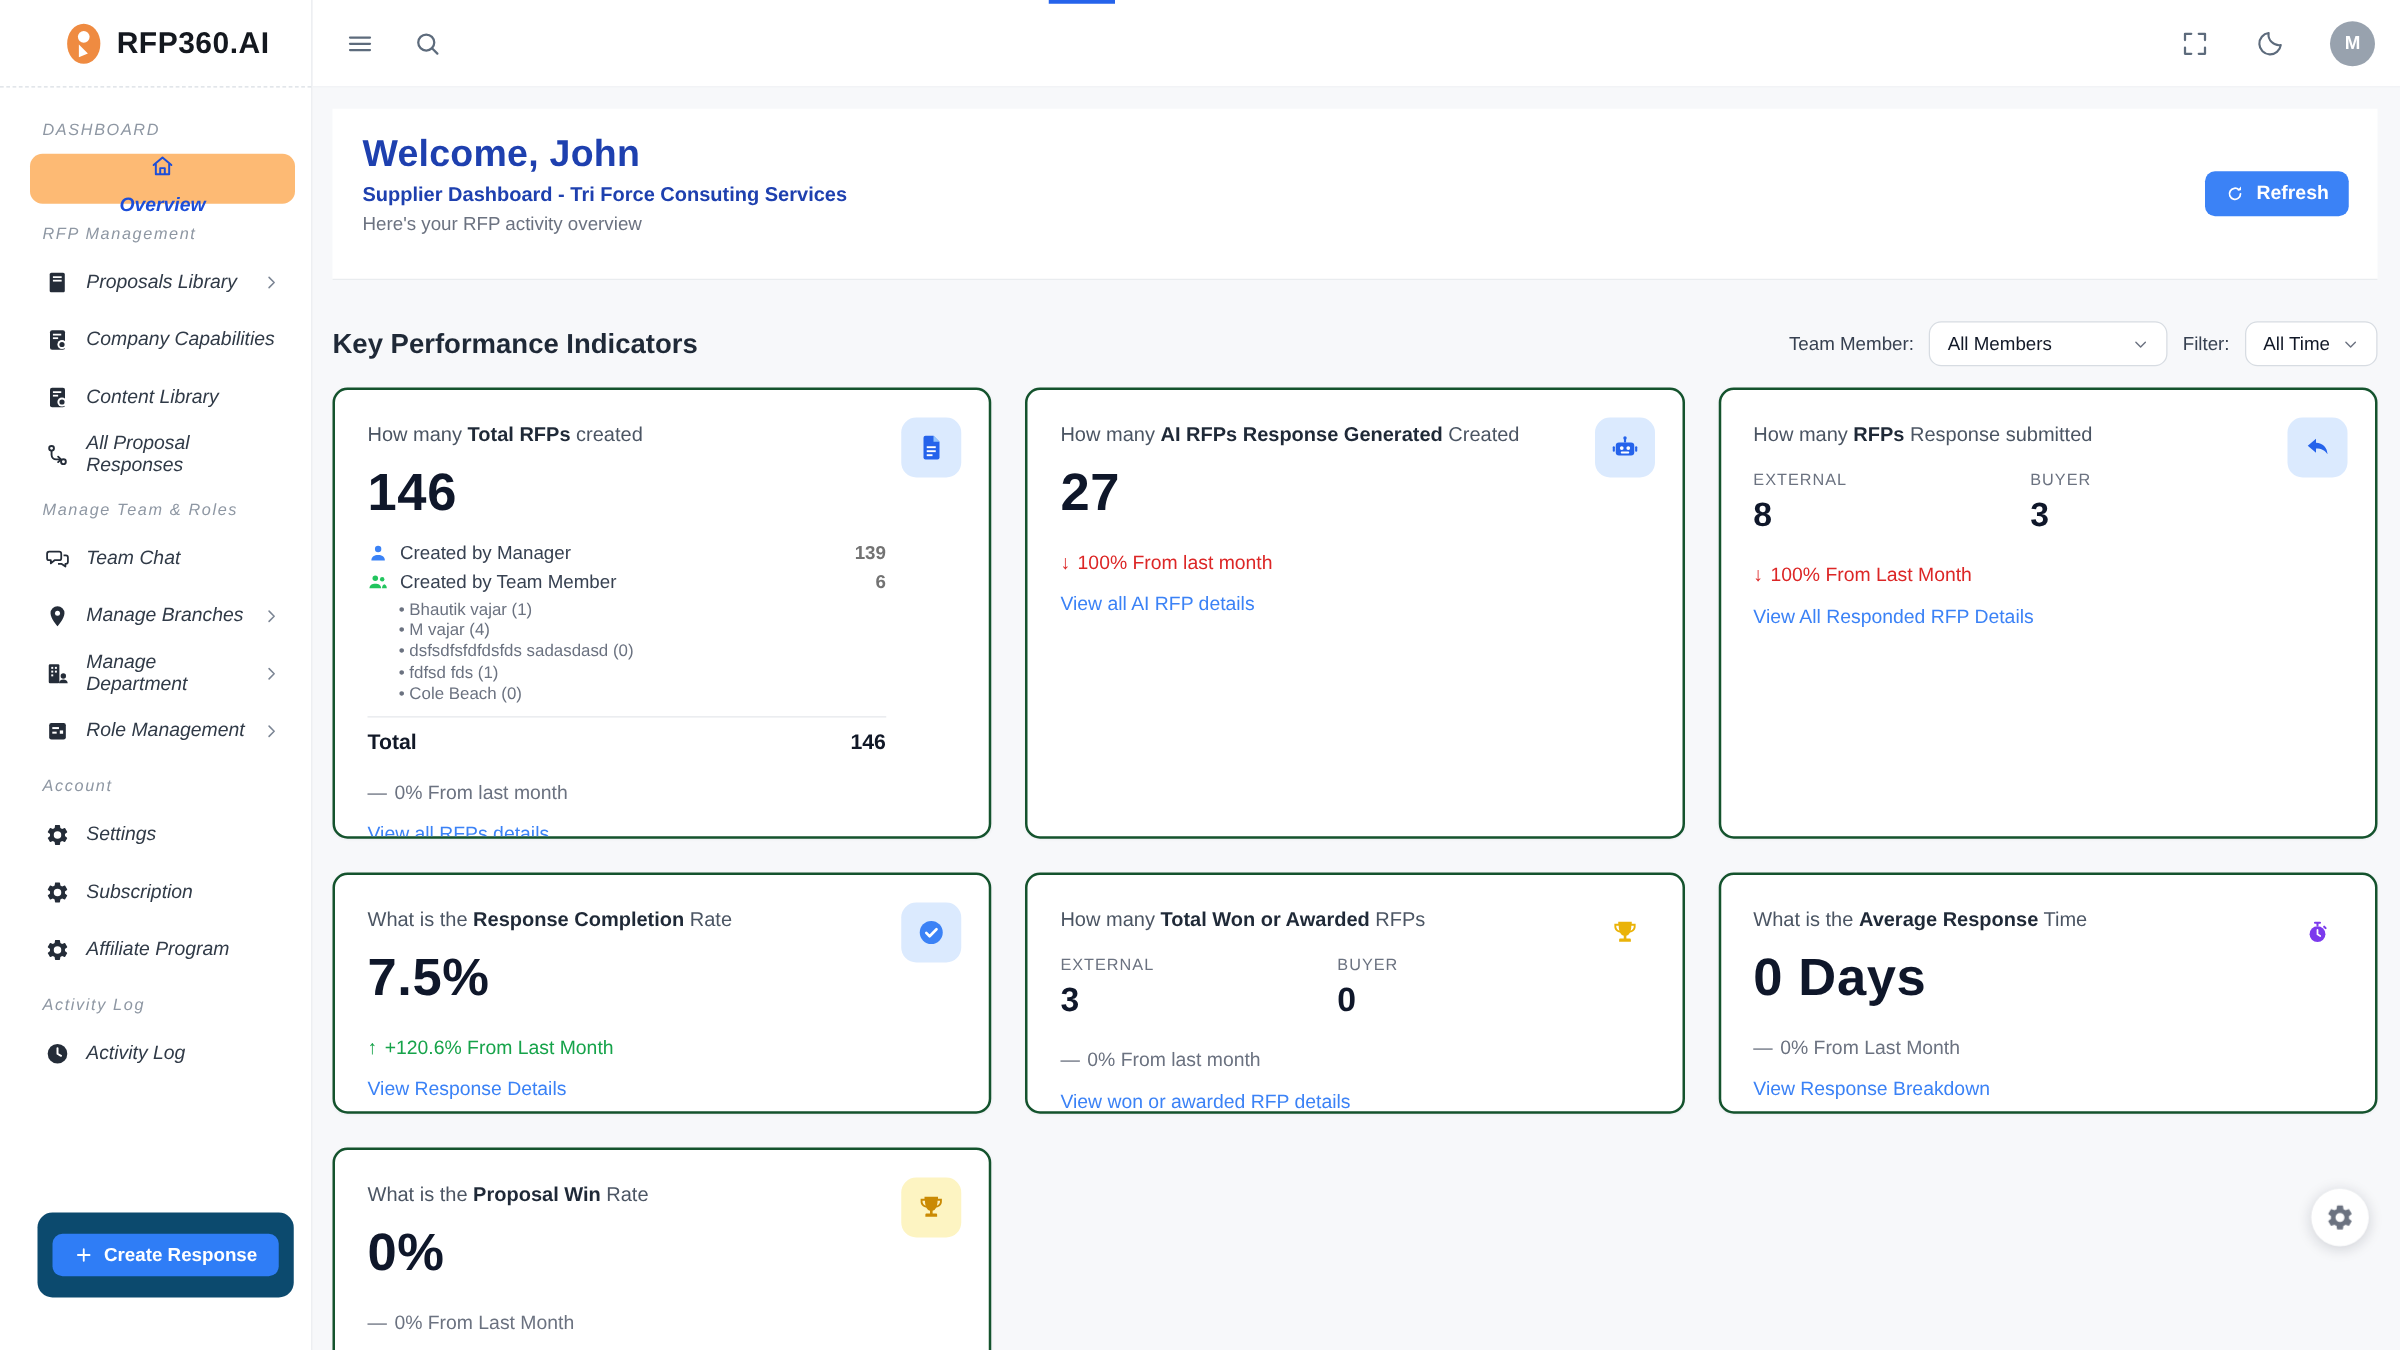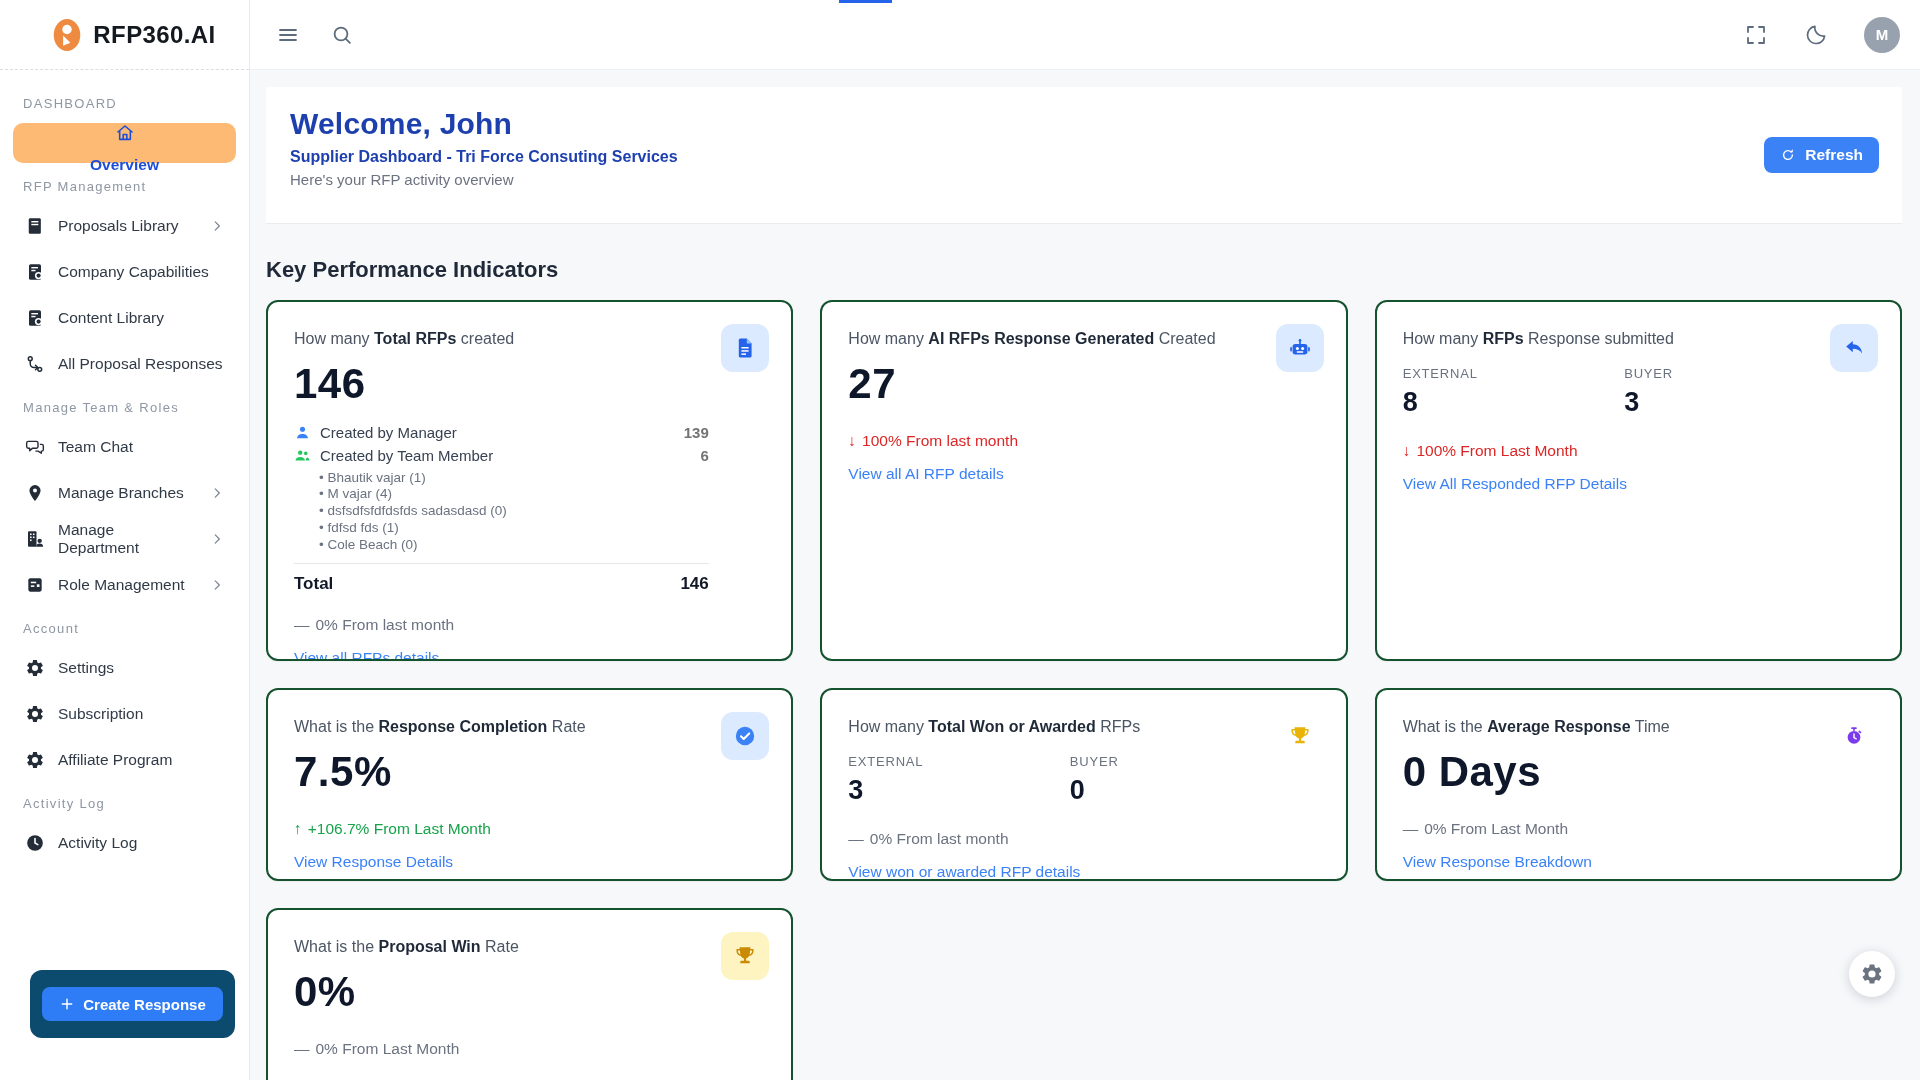--- a/index.html
+++ b/index.html
@@ -9,21 +9,21 @@
   
   .loadbar { position:absolute; top:0; left:839px; width:53px; height:3px; background:#2563eb; z-index:50; }
 
   
   .sidebar { position:fixed; left:0; top:0; width:250px; height:1080px; background:#fff;
              border-right:1px solid #e7eaee; display:flex; flex-direction:column; z-index:10; }
   .logo-row { height:70px; display:flex; align-items:center; justify-content:center; gap:9px;
               border-bottom:1px dashed #d9dee4; flex:0 0 auto;padding-left:17px; }
   .logo-mark { width:34px; height:36px; }
   .logo-text { font-size:24px; font-weight:800; color:#14181f; letter-spacing:.4px; }
-  .nav { flex:1 1 auto; padding:10px 13px 0 13px; overflow:hidden; }
+  .nav { flex:1 1 auto; padding:10px 13px 0 24px; overflow:hidden;font-style:italic; }
   .nav-section { font-size:13px; color:#8e97a3; letter-spacing:1.3px; margin:16px 10px 12px 10px; font-weight:500; }
   .nav-item { height:40px; margin-bottom:6px; border-radius:10px; display:flex; align-items:center;
               gap:13px; padding:0 12px; font-size:15.5px; color:#303a47; font-weight:500; cursor:pointer; }
   .nav-item .nicon { width:20px; height:20px; flex:0 0 auto; color:#242c38; display:flex; align-items:center; }
   .nav-item .nicon svg { width:20px; height:20px; }
   .nav-item .chev { margin-left:auto; color:#7b8594; display:flex; }
   .nav-item .chev svg { width:14px; height:14px; }
   .nav-item.active { background:#fdba74; color:#1d4ed8; font-weight:700;flex-direction:column; }
   .nav-item.active .nicon { color:#1d4ed8; }
   .create-wrap { margin:auto 14px 42px 30px; background:#0c4a6e; border-radius:12px; padding:17px 12px; flex:0 0 auto; }
@@ -318,20 +318,40 @@
             <path d="M18.6 12a6.6 6.6 0 1 1-1.9-4.65" stroke="currentColor" stroke-width="2.1" stroke-linecap="round"></path>
             <path d="M19.2 3.4v4.4h-4.4z" fill="currentColor"></path>
           </svg>
         </span>
       <span>Refresh</span>
     </button>
   </div>
 
   <div class="kpi-row">
     <div class="kpi-title">Key Performance Indicators</div>
+    <div class="kpi-filters">
+      <span class="filter-label">Team Member:</span>
+      <div class="select wide">
+        <span>All Members</span>
+        <span class="sel-chev chev-down">
+            <svg viewBox="0 0 24 24" fill="none">
+              <path d="m5 9 7 7 7-7" stroke="currentColor" stroke-width="2.1" stroke-linecap="round" stroke-linejoin="round"></path>
+            </svg>
+          </span>
+      </div>
+      <span class="filter-label">Filter:</span>
+      <div class="select">
+        <span>All Time</span>
+        <span class="sel-chev chev-down">
+            <svg viewBox="0 0 24 24" fill="none">
+              <path d="m5 9 7 7 7-7" stroke="currentColor" stroke-width="2.1" stroke-linecap="round" stroke-linejoin="round"></path>
+            </svg>
+          </span>
+      </div>
+    </div>
   </div>
 
   <div class="cards" id="cards">
       <div class="card"><div class="card-title"><span>How many </span><b>Total RFPs</b><span> created</span></div><div class="icon-badge blue">
           <svg viewBox="0 0 24 24" fill="none">
             <path d="M7.4 2.6h6.4l4.8 4.8V20a1.6 1.6 0 0 1-1.6 1.6H7.4A1.6 1.6 0 0 1 5.8 20V4.2a1.6 1.6 0 0 1 1.6-1.6z" fill="currentColor"></path>
             <path d="M13.8 2.6v4.8h4.8" fill="#93c5fd"></path>
             <rect x="8.4" y="11" width="7.2" height="1.5" fill="#fff"></rect>
             <rect x="8.4" y="14.2" width="7.2" height="1.5" fill="#fff"></rect>
             <rect x="8.4" y="17.4" width="4.6" height="1.5" fill="#fff"></rect>
@@ -406,21 +426,21 @@
           <span>↓</span>
           <span>100% From Last Month</span>
         </div><a class="card-link">View All Responded RFP Details</a></div>
       <div class="card"><div class="card-title"><span>What is the </span><b>Response Completion</b><span> Rate</span></div><div class="icon-badge blue">
           <svg viewBox="0 0 24 24" fill="none">
             <circle cx="12" cy="12" r="9.2" fill="#3b82f6"></circle>
             <path d="m8 12.3 2.7 2.7 5.5-5.6" stroke="#fff" stroke-width="2.1" stroke-linecap="round" stroke-linejoin="round"></path>
           </svg>
         </div><div class="card-value">7.5%</div><div class="change up">
           <span>↑</span>
-          <span>+106.7% From Last Month</span>
+          <span>+120.6% From Last Month</span>
         </div><a class="card-link">View Response Details</a></div>
       <div class="card"><div class="card-title"><span>How many </span><b>Total Won or Awarded</b><span> RFPs</span></div><div class="icon-badge none" style="color: rgb(234, 179, 8);">
           <svg viewBox="0 0 24 24" fill="none">
             <path fill="currentColor" d="M6.6 3.3h10.8V5h3.1v2.2c0 2.6-1.9 4.4-4.4 4.8a5.2 5.2 0 0 1-3 2.6v2.2h2.7c.5 0 .9.4.9.9v1.6H7.3v-1.6c0-.5.4-.9.9-.9H11v-2.2a5.2 5.2 0 0 1-3.1-2.6C5.4 11.6 3.5 9.8 3.5 7.2V5h3.1zM5 6.5v.7c0 1.5 1 2.8 2.5 3.3-.3-.9-.5-1.9-.5-2.9v-1.1zm14 0h-2v1.1c0 1-.2 2-.5 2.9C18 10 19 8.7 19 7.2z"></path>
           </svg>
         </div><div class="stats">
           <div class="stat">
             <div class="stat-label">EXTERNAL</div>
             <div class="stat-value">3</div>
           </div>

